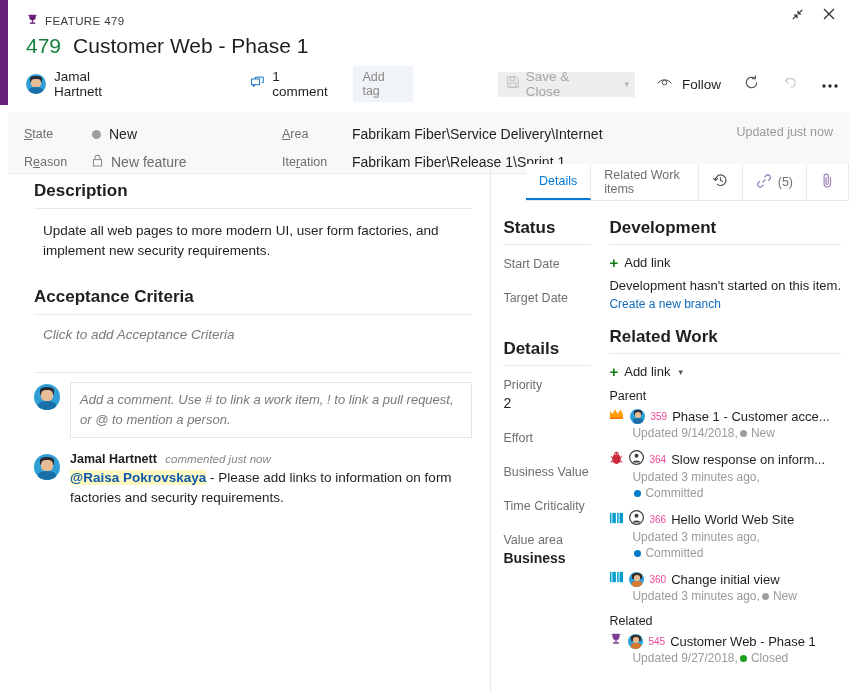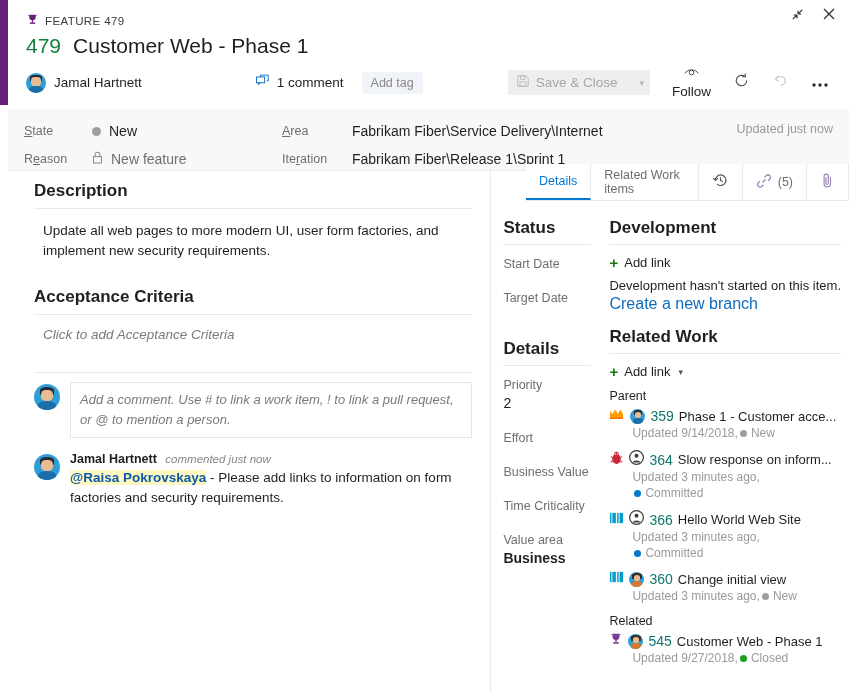--- a/index.html
+++ b/index.html
@@ -24,21 +24,21 @@
   .hdr-id { font-size:21px; color:#15803d; }
   .hdr-name { font-size:21px; color:#1f1f1f; }
 
   .hdr-toolbar { display:flex; align-items:center; padding:8px 10px 10px 18px; gap:0; }
   .author { display:flex; align-items:center; gap:8px; font-size:13.5px; color:#1f1f1f; }
   .comment-link { display:flex; align-items:center; gap:7px; font-size:13.5px; color:#1f1f1f; margin-left:113px; cursor:pointer; }
   .add-tag { margin-left:18px; background:#f0f3f7; color:#8a8886; font-size:12.5px; padding:4px 9px; border-radius:2px; cursor:pointer; }
   .save-close { margin-left:85px; display:flex; align-items:center; background:#eeeeee; color:#a6a6a6; height:25px; padding:0 6px 0 8px; cursor:default; }
   .save-close .sc-label { font-size:13.5px; margin-left:6px; }
   .save-close .caret { margin-left:22px; font-size:9px; color:#b5b5b5; }
-  .follow { display:flex; align-items:center; gap:2px; margin-left:22px; font-size:13.5px; color:#1f1f1f; cursor:pointer;flex-direction:column; }
+  .follow { display:flex; align-items:center; gap:9px; margin-left:22px; font-size:13.5px; color:#1f1f1f; cursor:pointer; }
   .tb-icon { margin-left:22px; cursor:pointer; color:#5a5a5a; }
   .tb-icon.disabled { color:#c8c8c8; cursor:default; }
   .win-btns { position:absolute; right:12px; top:6px; display:flex; gap:16px; align-items:center; }
   .win-btns span { cursor:pointer; color:#2b2b2b; }
 
   
   .fields-strip { background:#f8f8f8; border-bottom:1px solid #eaeaea; height:62px; position:relative; }
   .fgrid { position:absolute; left:16px; top:8px; }
   .frow { display:flex; align-items:center; height:28px; }
   .flabel { width:68px; font-size:12.5px; color:#6e6e6e; }
@@ -86,25 +86,25 @@
   .mfield .mv.bold { font-weight:bold; }
 
   
   .right-inner { padding:14px 8px 0 8px; }
   .r-h { font-size:17px; font-weight:bold; margin:0 0 6px 0; }
   .r-rule { border-bottom:1px solid #eaeaea; margin-bottom:10px; }
   .addlink { display:flex; align-items:center; gap:6px; font-size:13px; color:#1f1f1f; cursor:pointer; margin-bottom:7px; }
   .addlink .plus { color:#107c10; font-size:15px; font-weight:bold; line-height:1; }
   .addlink .chev { font-size:9px; color:#555; margin-left:2px; }
   .dev-note { font-size:13px; color:#1f1f1f; line-height:18px; white-space:nowrap; }
-  .dev-branch { font-size:16px; color:#0f6cbd; cursor:pointer; line-height:18px; }
+  .dev-branch { font-size:12px; color:#0f6cbd; cursor:pointer; line-height:18px; }
   .group-label { font-size:12.5px; color:#1f1f1f; margin:10px 0 4px 0; }
   .wi-row { margin-bottom:9px; }
   .wi-line { display:flex; align-items:center; gap:5px; white-space:nowrap; overflow:hidden; }
-  .wi-id { font-size:14px; color:#0f766e; }
+  .wi-id { font-size:10px; color:#ec4899; }
   .wi-title { font-size:13px; color:#1f1f1f; cursor:pointer; }
   .wi-sub { font-size:12px; color:#9a9a9a; margin-left:23px; line-height:16px; }
   .wi-sub .stdot { width:7px; height:7px; border-radius:50%; display:inline-block; margin:0 4px 0 2px; vertical-align:middle; }
   .wi-sub .stname { color:#9a9a9a; }
 
   
   .av { border-radius:50%; background:#2e9fd6; position:relative; overflow:hidden; flex:0 0 auto; display:inline-block; }
   .av .hair { position:absolute; left:22%; top:12%; width:56%; height:30%; background:#2a2a35; border-radius:42% 42% 10% 10%; }
   .av .face { position:absolute; left:27%; top:24%; width:46%; height:42%; background:#e8bd95; border-radius:40%; }
   .av .body { position:absolute; left:14%; bottom:0; width:72%; height:34%; background:#1b6fa8; border-radius:46% 46% 0 0; }

